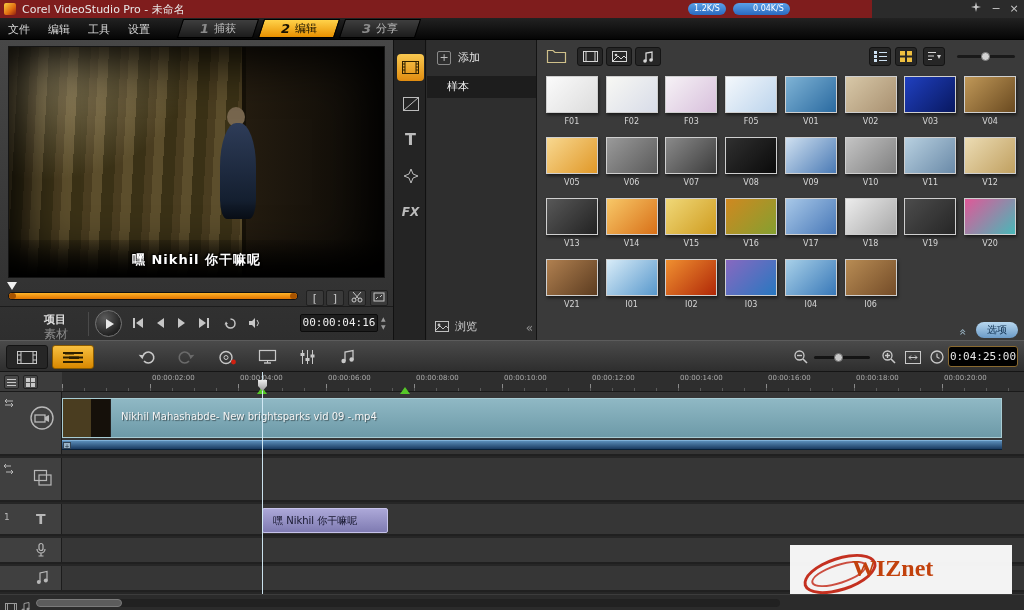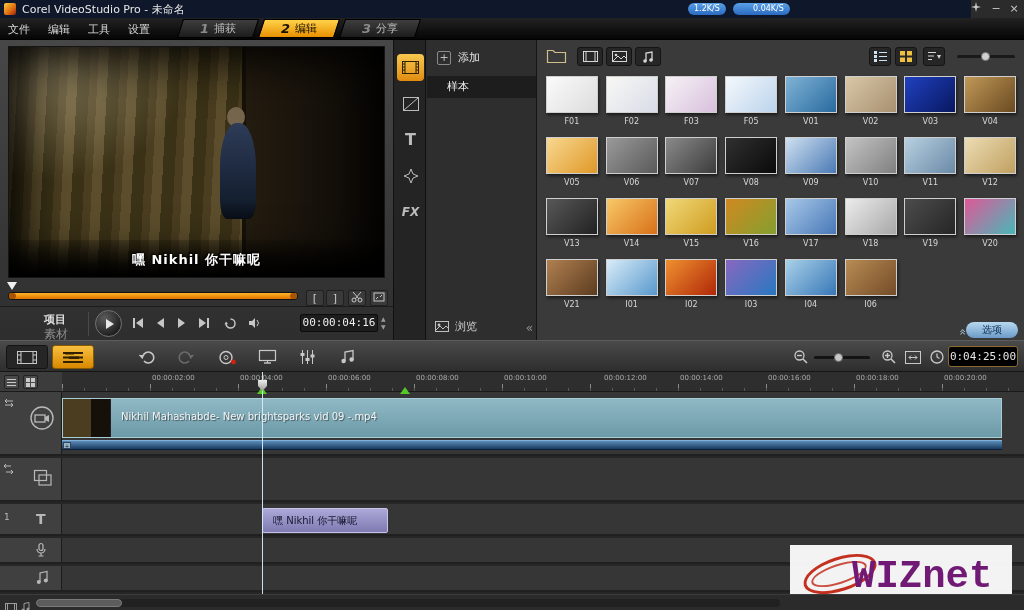--- a/index.html
+++ b/index.html
@@ -2,21 +2,21 @@
 <html><head>
 <meta charset="utf-8">
 <style>
   * { margin:0; padding:0; box-sizing:border-box; }
   html,body { width:1024px; height:610px; background:#2b2b2b; overflow:hidden;
     font-family:"DejaVu Sans", sans-serif; }
   #app { position:relative; width:1024px; height:610px; background:#2b2b2b; overflow:hidden; }
   .abs { position:absolute; }
 
   
-  #titlebar { position:absolute; left:0; top:0; width:971px; height:18px; background:#0f172a; }
+  #titlebar { position:absolute; left:0; top:0; width:872px; height:18px; background:#7f1d1d; }
   #app-icon { position:absolute; left:4px; top:3px; width:12px; height:12px; border-radius:2px;
     background:linear-gradient(135deg,#f8d040,#e06a10 60%,#902010); }
   #win-title { position:absolute; left:22px; top:2px; font-size:11px; color:#e8e8e8; white-space:nowrap; }
   .net-badge { position:absolute; top:3px; height:12px; padding:0 6px; border-radius:6px;
     background:linear-gradient(180deg,#5aa0e8,#2a6ac0); color:#fff; font-size:8px; line-height:12px; }
   #badge1 { left:688px; } #badge2 { left:733px;padding-left:20px; }
   .winbtn { position:absolute; top:1px; width:16px; height:16px; color:#c8c8c8; font-size:11px;
     text-align:center; line-height:16px; }
   #btn-settings { left:968px; } #btn-min { left:988px; } #btn-close { left:1006px; }
 
@@ -115,21 +115,21 @@
     color:#d6d6d6; }
   #lib-grid { position:absolute; left:5px; top:36px; width:478px; height:248px; display:grid;
     grid-template-columns:repeat(8,1fr); grid-auto-rows:61px; }
   .thumb { display:flex; flex-direction:column; align-items:center; }
   .thumb-img { width:52px; height:37px; border:1px solid #cfcfcf; box-shadow:1px 2px 3px rgba(0,0,0,.55); }
   .thumb-label { margin-top:4px; font-size:8px; color:#d6d6d6; }
   #lib-slider { position:absolute; left:420px; top:15px; width:58px; height:3px; background:#191919;
     border-radius:2px; }
   #lib-slider-thumb { position:absolute; left:24px; top:-3px; width:9px; height:9px; border-radius:50%;
     background:#d2d2d2; border:1px solid #7a7a7a; }
-  #options-btn { position:absolute; right:6px; bottom:2px; width:52px; height:16px; border-radius:8px;
+  #options-btn { position:absolute; right:6px; bottom:2px; width:42px; height:16px; border-radius:8px;
     background:linear-gradient(180deg,#b8d8f0,#6b9bc8); color:#0c2c4c; font-size:10px; text-align:center;
     line-height:16px; }
   #collapse-up { position:absolute; right:58px; bottom:1px; color:#9ab4c4; font-size:12px;
     transform:rotate(90deg); }
 
   
   #tl-toolbar { position:absolute; left:0; top:340px; width:1024px; height:32px;
     background:linear-gradient(180deg,#4a4a4a,#2e2e2e); border-top:1px solid #5c5c5c;
     border-bottom:1px solid #151515; }
   .view-btn { position:absolute; top:4px; width:42px; height:24px; border-radius:3px;
@@ -206,22 +206,22 @@
     border-radius:4px; }
   #hscroll-thumb { position:absolute; left:0; top:0; width:86px; height:8px; background:#5c5c5c;
     border:1px solid #7a7a7a; border-radius:4px; }
 
   #watermark { position:absolute; left:790px; top:173px; width:222px; height:58px;
     background:rgba(255,255,255,.94); overflow:hidden; }
   #wiz-ellipse1 { position:absolute; left:12px; top:12px; width:76px; height:34px;
     border:3px solid #c43020; border-radius:50%; transform:rotate(-18deg); }
   #wiz-ellipse2 { position:absolute; left:20px; top:19px; width:58px; height:20px;
     border:2px solid #c43020; border-radius:50%; transform:rotate(-18deg); opacity:.85; }
-  #wiz-text { position:absolute; left:62px; top:10px; font-family:Liberation Mono, monospace;
-    font-size:39px; font-weight:bold; color:#701a75; }
+  #wiz-text { position:absolute; left:62px; top:10px; font-family:Liberation Serif, serif;
+    font-size:24px; font-weight:bold; color:#c2410c; }
 
   svg { overflow:visible; }
 </style>
 </head>
 <body>
 
 <div id="app">
 
   <div id="titlebar">
     <div id="app-icon"></div>
@@ -676,21 +676,21 @@
             <rect x="5" y="5" width="4" height="4" fill="currentColor"></rect>
           </svg>
       </div>
     </div>
     <div id="ruler">
         <span class="ruler-label" style="left: 90px;">00:00:02:00</span>
         <span class="ruler-label" style="left: 178px;">00:00:04:00</span>
         <span class="ruler-label" style="left: 266px;">00:00:06:00</span>
         <span class="ruler-label" style="left: 354px;">00:00:08:00</span>
         <span class="ruler-label" style="left: 442px;">00:00:10:00</span>
-        <span class="ruler-label" style="left: 542px;">00:00:12:00</span>
+        <span class="ruler-label" style="left: 530px;">00:00:12:00</span>
         <span class="ruler-label" style="left: 618px;">00:00:14:00</span>
         <span class="ruler-label" style="left: 706px;">00:00:16:00</span>
         <span class="ruler-label" style="left: 794px;">00:00:18:00</span>
         <span class="ruler-label" style="left: 882px;">00:00:20:00</span>
       </div>
 
     <div class="track-row" id="row-video">
       <div class="track-body"></div>
       <div class="track-head">
         <div class="head-ico" style="left:4px; top:6px">

